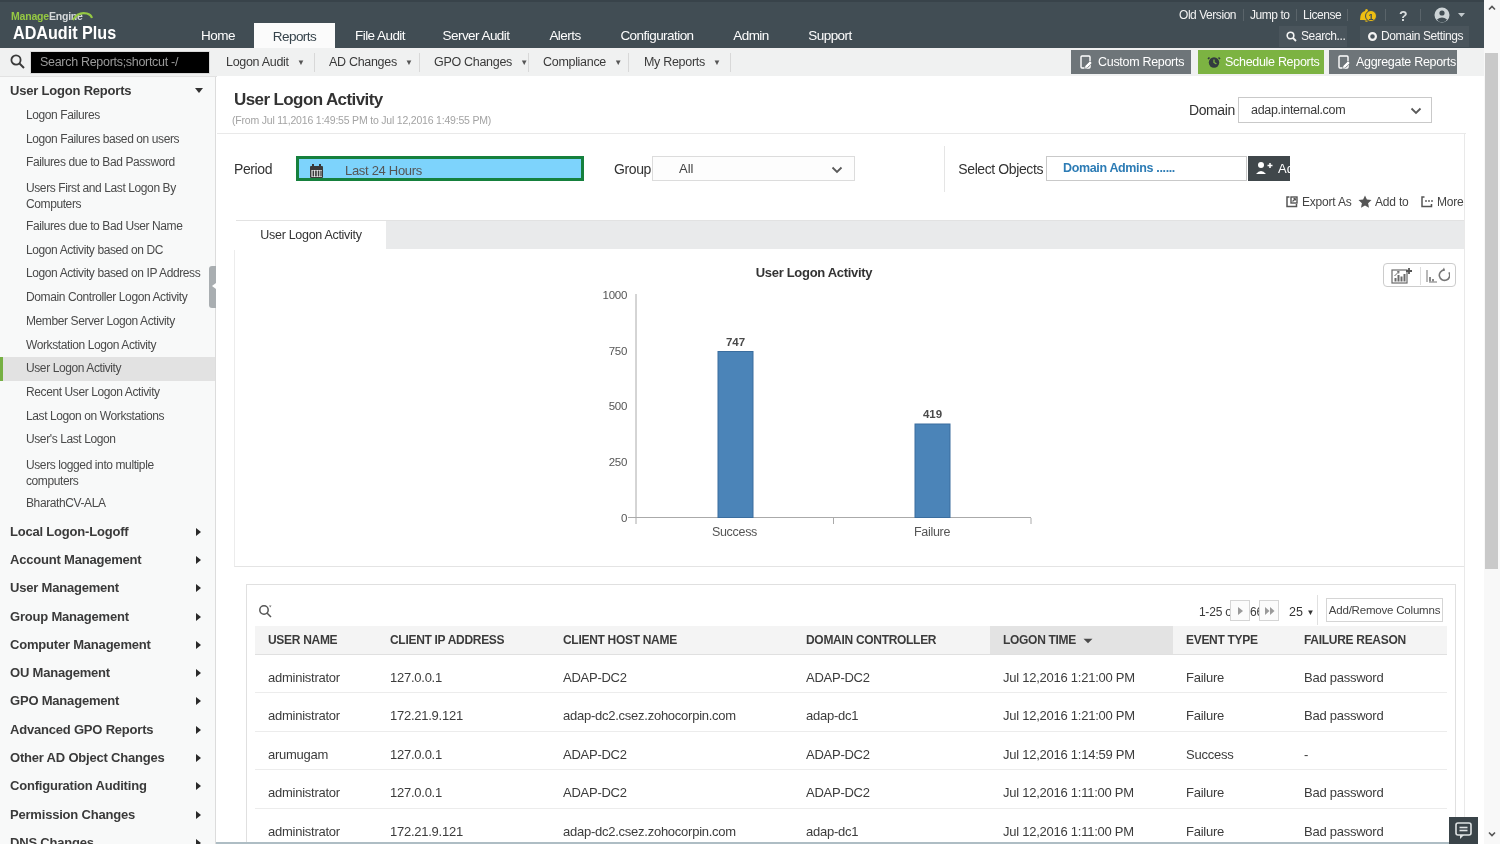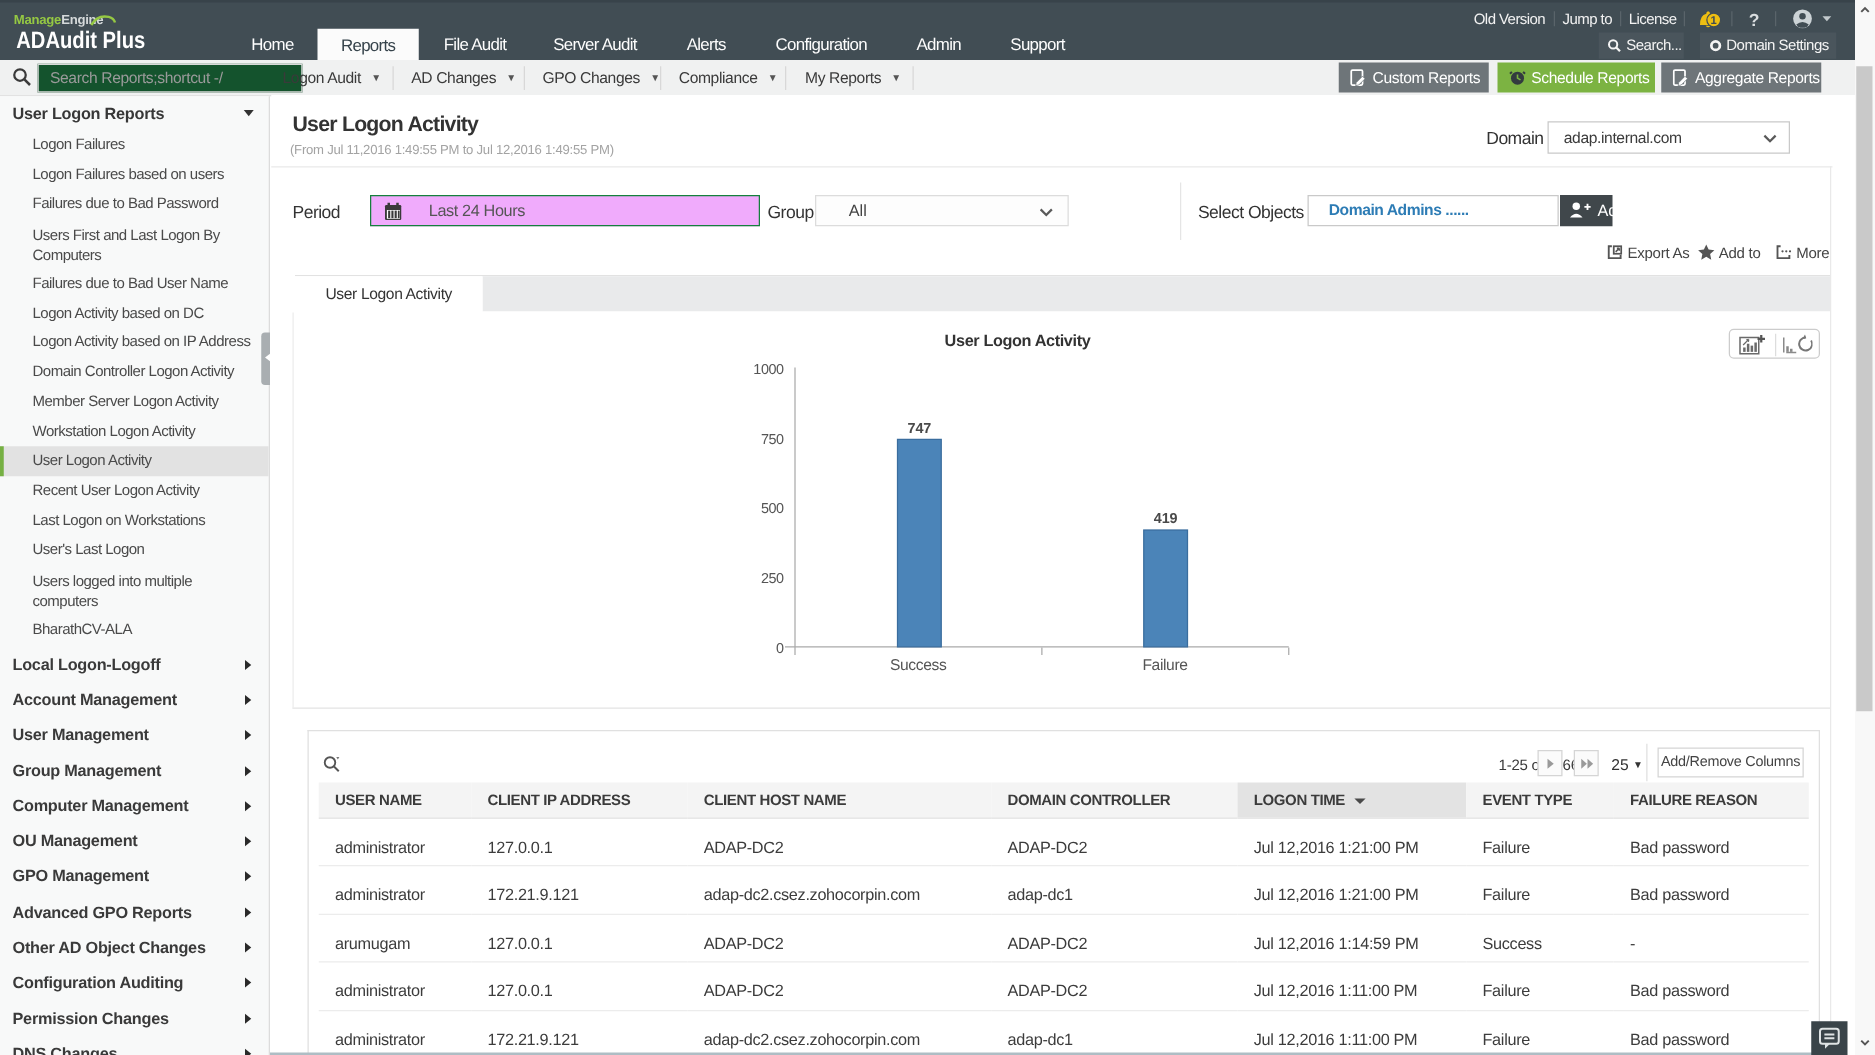--- a/index.html
+++ b/index.html
@@ -14,21 +14,21 @@
 .swoosh { position:absolute; left:60px; top:1px; width:24px; height:12px; }
 .topnav span { position:absolute; top:26px; transform:translateX(-50%); white-space:nowrap; font-size:13.5px; letter-spacing:-0.55px; color:#fdfdfd; }
 #tab-reports { position:absolute; left:254px; top:21px; width:81px; height:27px; background:#fbfbfb; color:#36434b; text-align:center; line-height:27px; font-size:13.5px; letter-spacing:-0.55px; }
 .tlink { position:absolute; top:6px; font-size:12px; letter-spacing:-0.45px; color:#f2f2f2; white-space:nowrap; }
 .tsep { position:absolute; top:7px; width:1px; height:12px; background:#5a646a; }
 .hbtn { position:absolute; top:24px; height:21px; background:#4a555c; color:#f4f4f4; font-size:12px; letter-spacing:-0.4px; line-height:21px; }
 
 
 #toolbar { position:absolute; left:0; top:48px; width:1500px; height:29px; background:#f0f1f1; border-bottom:1px solid #e2e2e2; }
 #tb-mag { position:absolute; left:9px; top:5px; width:17px; height:17px; }
-#tb-input { position:absolute; left:30px; top:3px; width:212px; height:23px; background:#14532d; border:1px solid #d9d9d9; font-size:12.5px; letter-spacing:-0.3px; color:#9a9a9a; line-height:21px; padding-left:9px; }
+#tb-input { position:absolute; left:30px; top:3px; width:180px; height:23px; background:#000000; border:1px solid #d9d9d9; font-size:12.5px; letter-spacing:-0.3px; color:#9a9a9a; line-height:21px; padding-left:9px; }
 .tbmenu { position:absolute; top:0; height:28px; line-height:28px; font-size:12.5px; letter-spacing:-0.3px; color:#3a3a3a; }
 .tbmenu .car { font-size:8px; color:#555; vertical-align:1.5px; margin-left:5px; letter-spacing:0; }
 .tbsep { position:absolute; top:5px; width:1px; height:19px; background:#d8d8d8; }
 .tbtn { position:absolute; top:2px; height:24px; color:#fff; font-size:12.5px; letter-spacing:-0.3px; line-height:24px; background:#6e7579; }
 .tbtn svg { position:absolute; left:9px; top:5px; }
 .tbtn .t { position:absolute; left:27px; white-space:nowrap; }
 
 
 #sidebar { position:absolute; left:0; top:77px; width:216px; height:767px; background:#f8f9f9; border-right:1px solid #dcdcdc; overflow:hidden; }
 .sb-head { position:relative; font-size:13px; font-weight:bold; letter-spacing:-0.2px; color:#373737; padding-left:10px; height:27px; line-height:27px; }
@@ -42,21 +42,21 @@
 #sb-handle:after { content:""; position:absolute; left:0px; top:17px; border:3px solid transparent; border-right:4px solid #fff; }
 
 
 #main { position:absolute; left:217px; top:76px; width:1267px; height:768px; background:#fff; }
 #title { position:absolute; left:17px; top:14px; font-size:17px; font-weight:bold; letter-spacing:-0.6px; color:#333; }
 #subtitle { position:absolute; left:15px; top:38px; font-size:10.5px; letter-spacing:-0.2px; color:#a3a3a3; }
 #domain-lbl { position:absolute; left:972px; top:26px; font-size:14px; letter-spacing:-0.4px; color:#333; }
 #domain-sel { position:absolute; left:1021px; top:21px; width:194px; height:26px; border:1px solid #c9c9c9; background:#fff; font-size:12.5px; letter-spacing:-0.3px; color:#3a3a3a; line-height:24px; padding-left:12px; }
 #hr1 { position:absolute; left:0px; top:57px; width:1249px; height:1px; background:#e9e9e9; }
 .flabel { position:absolute; font-size:14px; letter-spacing:-0.4px; color:#333; }
-#period-inp { position:absolute; left:79px; top:80px; width:312px; height:25px; background:#f0abfc; border:1px solid #15803d; }
+#period-inp { position:absolute; left:79px; top:80px; width:288px; height:25px; background:#7dd3fc; border:3px solid #15803d; }
 #period-inp .txt { position:absolute; left:46px; top:4px; font-size:13px; letter-spacing:-0.3px; color:#555; }
 #hours-sel { position:absolute; left:435px; top:80px; width:203px; height:25px; background:#fdfdfd; border:1px solid #dcdcdc; font-size:13px; color:#444; }
 #hours-sel .txt { position:absolute; left:26px; top:4px; }
 #vsep1 { position:absolute; left:727px; top:70px; width:1px; height:46px; background:#e5e5e5; }
 #selobj-inp { position:absolute; left:829px; top:80px; width:201px; height:25px; background:#fff; border:1px solid #c9c9c9; }
 #selobj-inp .txt { position:absolute; left:16px; top:4px; font-size:12.5px; font-weight:bold; letter-spacing:-0.35px; color:#2d7cb5; }
 #btn-add { position:absolute; left:1031px; top:80px; width:42px; height:25px; background:#40474b; color:#fff; font-size:13px; line-height:25px; }
 #btn-add .t { position:absolute; left:30px; }
 .exp-row { position:absolute; top:119px; font-size:12px; letter-spacing:-0.2px; color:#444; height:14px; line-height:14px; }
 .exp-row svg { position:absolute; left:0; top:0; }

